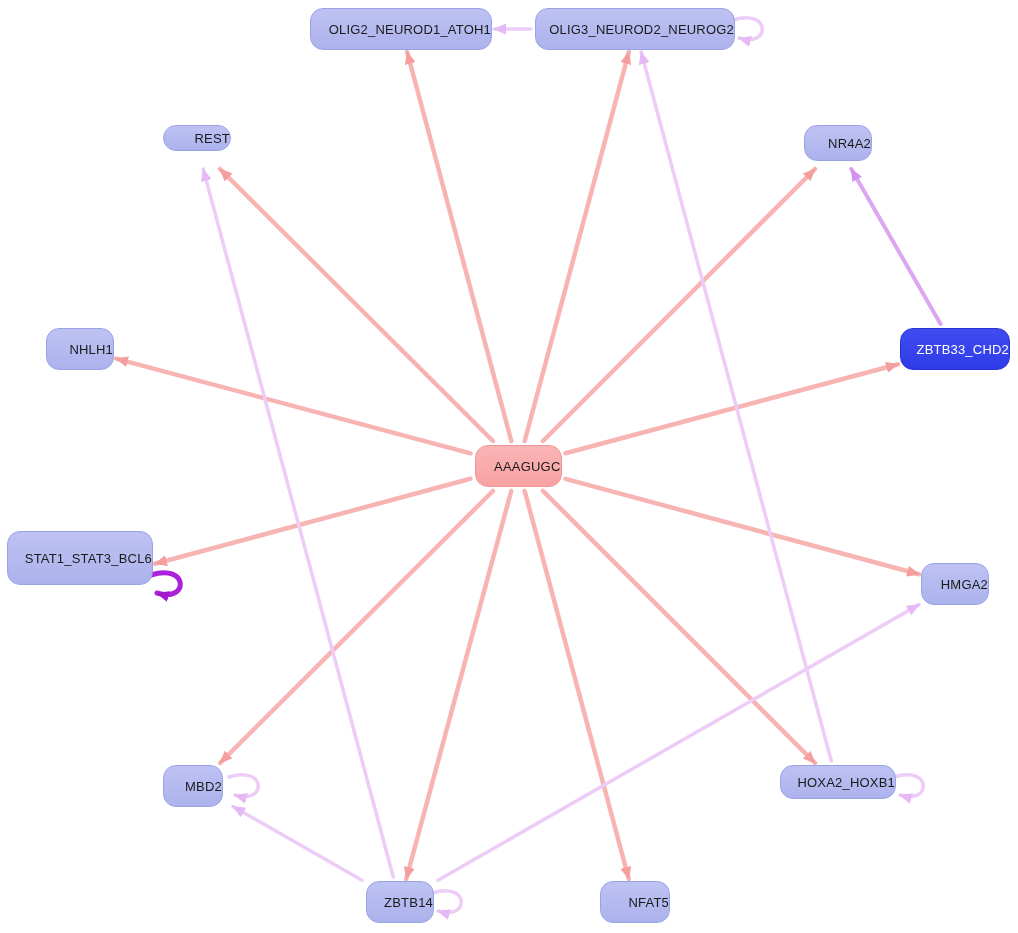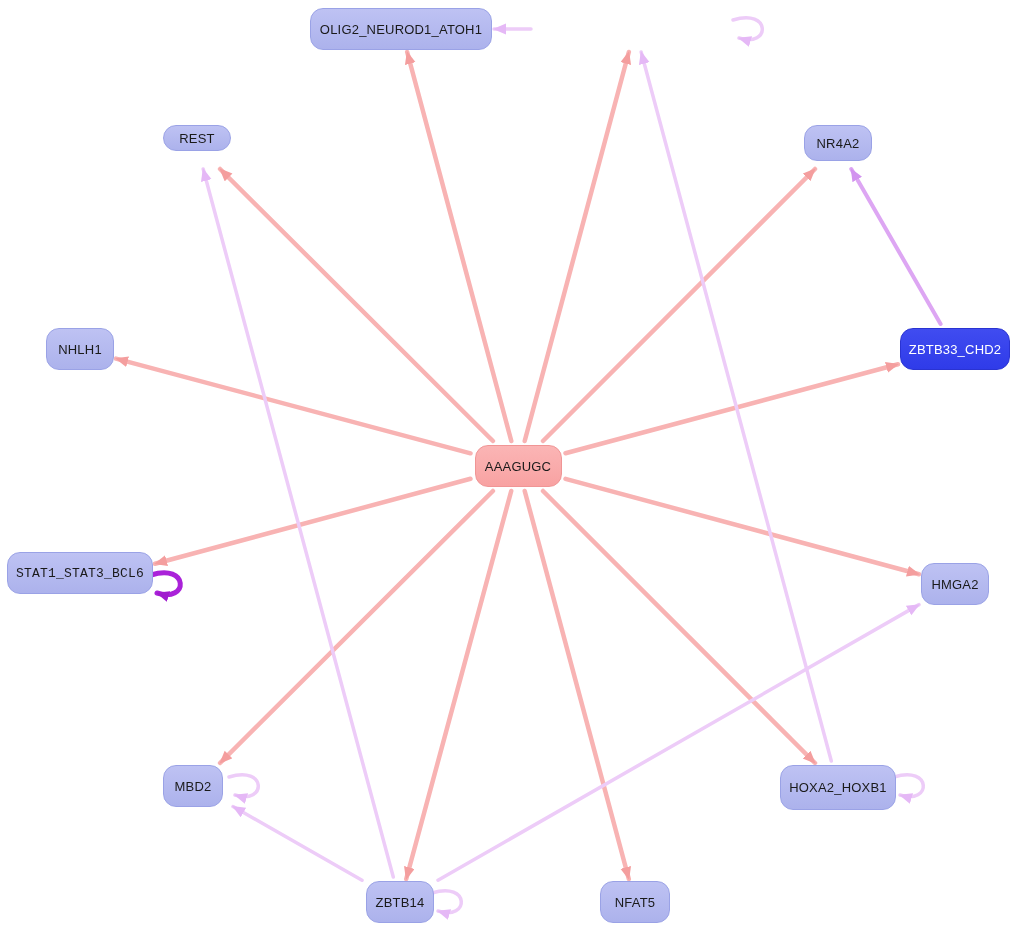--- a/index.html
+++ b/index.html
@@ -1,21 +1,21 @@
 <!DOCTYPE html>
 <html><head>
 <meta charset="utf-8">
 <style>
   html,body{margin:0;padding:0;}
   body{font-family:"Liberation Sans",sans-serif;background:#ffffff;}
   #canvas{position:relative;width:1018px;height:933px;background:#ffffff;overflow:hidden;}
   #edge-layer{position:absolute;left:0;top:0;}
   .node{
     position:absolute;
-    display:flex;align-items:center;justify-content:center;
+    display:flex;align-items:center;justify-content:flex-end;
     border-radius:13px;
     box-sizing:border-box;
     font-size:13px;
     letter-spacing:.2px;
     cursor:pointer;
     user-select:none;
     white-space:nowrap;
   }
   .node-label{pointer-events:none;}
 </style>
@@ -59,20 +59,23 @@
       <line x1="438" y1="880.227027027027" x2="919" y2="604.627027027027" stroke="#edccf8" stroke-width="3.5" stroke-linecap="round" marker-end="url(#arrow-lavender)"></line>
       <path d="M 432,893 C 470,881 470,921 438,911" fill="none" stroke="#edccf8" stroke-width="3.5" stroke-linecap="round" marker-end="url(#arrow-lavender)"></path>
       <path d="M 229,777 C 267,765 267,805 235,795" fill="none" stroke="#edccf8" stroke-width="3.5" stroke-linecap="round" marker-end="url(#arrow-lavender)"></path>
       <line x1="940.5911330049261" y1="324" x2="851.256157635468" y2="169" stroke="#dda6f3" stroke-width="4" stroke-linecap="round" marker-end="url(#arrow-orchid)"></line>
       <path d="M 151,575 C 189,563 189,603 157,593" fill="none" stroke="#aa22d9" stroke-width="5" stroke-linecap="round" marker-end="url(#arrow-purple)"></path>
     </svg>
   <div class="node" style="left: 310px; top: 8px; width: 182px; height: 42px; background: linear-gradient(rgb(190, 194, 243), rgb(172, 178, 236)); border: 1px solid rgb(154, 162, 230); color: rgb(26, 26, 26);">
     <span class="node-label">OLIG2_NEUROD1_ATOH1</span>
   </div>
 
+  <div class="node" style="left: 535px; top: 8px; width: 200px; height: 42px; background: linear-gradient(rgb(190, 194, 243), rgb(172, 178, 236)); border: 1px solid rgb(154, 162, 230); color: rgb(26, 26, 26);">
+    <span class="node-label">OLIG3_NEUROD2_NEUROG2</span>
+  </div>
 
   <div class="node" style="left: 163px; top: 125px; width: 68px; height: 26px; background: linear-gradient(rgb(190, 194, 243), rgb(172, 178, 236)); border: 1px solid rgb(154, 162, 230); color: rgb(26, 26, 26);">
     <span class="node-label">REST</span>
   </div>
 
   <div class="node" style="left: 804px; top: 125px; width: 68px; height: 36px; background: linear-gradient(rgb(190, 194, 243), rgb(172, 178, 236)); border: 1px solid rgb(154, 162, 230); color: rgb(26, 26, 26);">
     <span class="node-label">NR4A2</span>
   </div>
 
   <div class="node" style="left: 46px; top: 328px; width: 68px; height: 42px; background: linear-gradient(rgb(190, 194, 243), rgb(172, 178, 236)); border: 1px solid rgb(154, 162, 230); color: rgb(26, 26, 26);">
@@ -80,33 +83,33 @@
   </div>
 
   <div class="node" style="left: 900px; top: 328px; width: 110px; height: 42px; background: linear-gradient(rgb(64, 76, 240), rgb(47, 59, 233)); border: 1px solid rgb(42, 51, 210); color: rgb(255, 255, 255);">
     <span class="node-label">ZBTB33_CHD2</span>
   </div>
 
   <div class="node" style="left: 474.5px; top: 445px; width: 87px; height: 42px; background: linear-gradient(rgb(251, 181, 181), rgb(248, 162, 162)); border: 1px solid rgb(240, 149, 149); color: rgb(26, 26, 26);">
     <span class="node-label">AAAGUGC</span>
   </div>
 
-  <div class="node" style="left: 7px; top: 552px; width: 146px; height: 42px; background: linear-gradient(rgb(190, 194, 243), rgb(172, 178, 236)); border: 1px solid rgb(154, 162, 230); color: rgb(26, 26, 26); font-family: Liberation Mono, monospace;">
+  <div class="node" style="left: 7px; top: 531px; width: 146px; height: 54px; background: linear-gradient(rgb(190, 194, 243), rgb(172, 178, 236)); border: 1px solid rgb(154, 162, 230); color: rgb(26, 26, 26);">
     <span class="node-label">STAT1_STAT3_BCL6</span>
   </div>
 
   <div class="node" style="left: 921px; top: 563px; width: 68px; height: 42px; background: linear-gradient(rgb(190, 194, 243), rgb(172, 178, 236)); border: 1px solid rgb(154, 162, 230); color: rgb(26, 26, 26);">
     <span class="node-label">HMGA2</span>
   </div>
 
   <div class="node" style="left: 163px; top: 765px; width: 60px; height: 42px; background: linear-gradient(rgb(190, 194, 243), rgb(172, 178, 236)); border: 1px solid rgb(154, 162, 230); color: rgb(26, 26, 26);">
     <span class="node-label">MBD2</span>
   </div>
 
-  <div class="node" style="left: 780px; top: 765px; width: 116px; height: 45px; background: linear-gradient(rgb(190, 194, 243), rgb(172, 178, 236)); border: 1px solid rgb(154, 162, 230); color: rgb(26, 26, 26);">
+  <div class="node" style="left: 780px; top: 765px; width: 116px; height: 34px; background: linear-gradient(rgb(190, 194, 243), rgb(172, 178, 236)); border: 1px solid rgb(154, 162, 230); color: rgb(26, 26, 26);">
     <span class="node-label">HOXA2_HOXB1</span>
   </div>
 
   <div class="node" style="left: 366px; top: 881px; width: 68px; height: 42px; background: linear-gradient(rgb(190, 194, 243), rgb(172, 178, 236)); border: 1px solid rgb(154, 162, 230); color: rgb(26, 26, 26);">
     <span class="node-label">ZBTB14</span>
   </div>
 
   <div class="node" style="left: 600px; top: 881px; width: 70px; height: 42px; background: linear-gradient(rgb(190, 194, 243), rgb(172, 178, 236)); border: 1px solid rgb(154, 162, 230); color: rgb(26, 26, 26);">
     <span class="node-label">NFAT5</span>
   </div>

